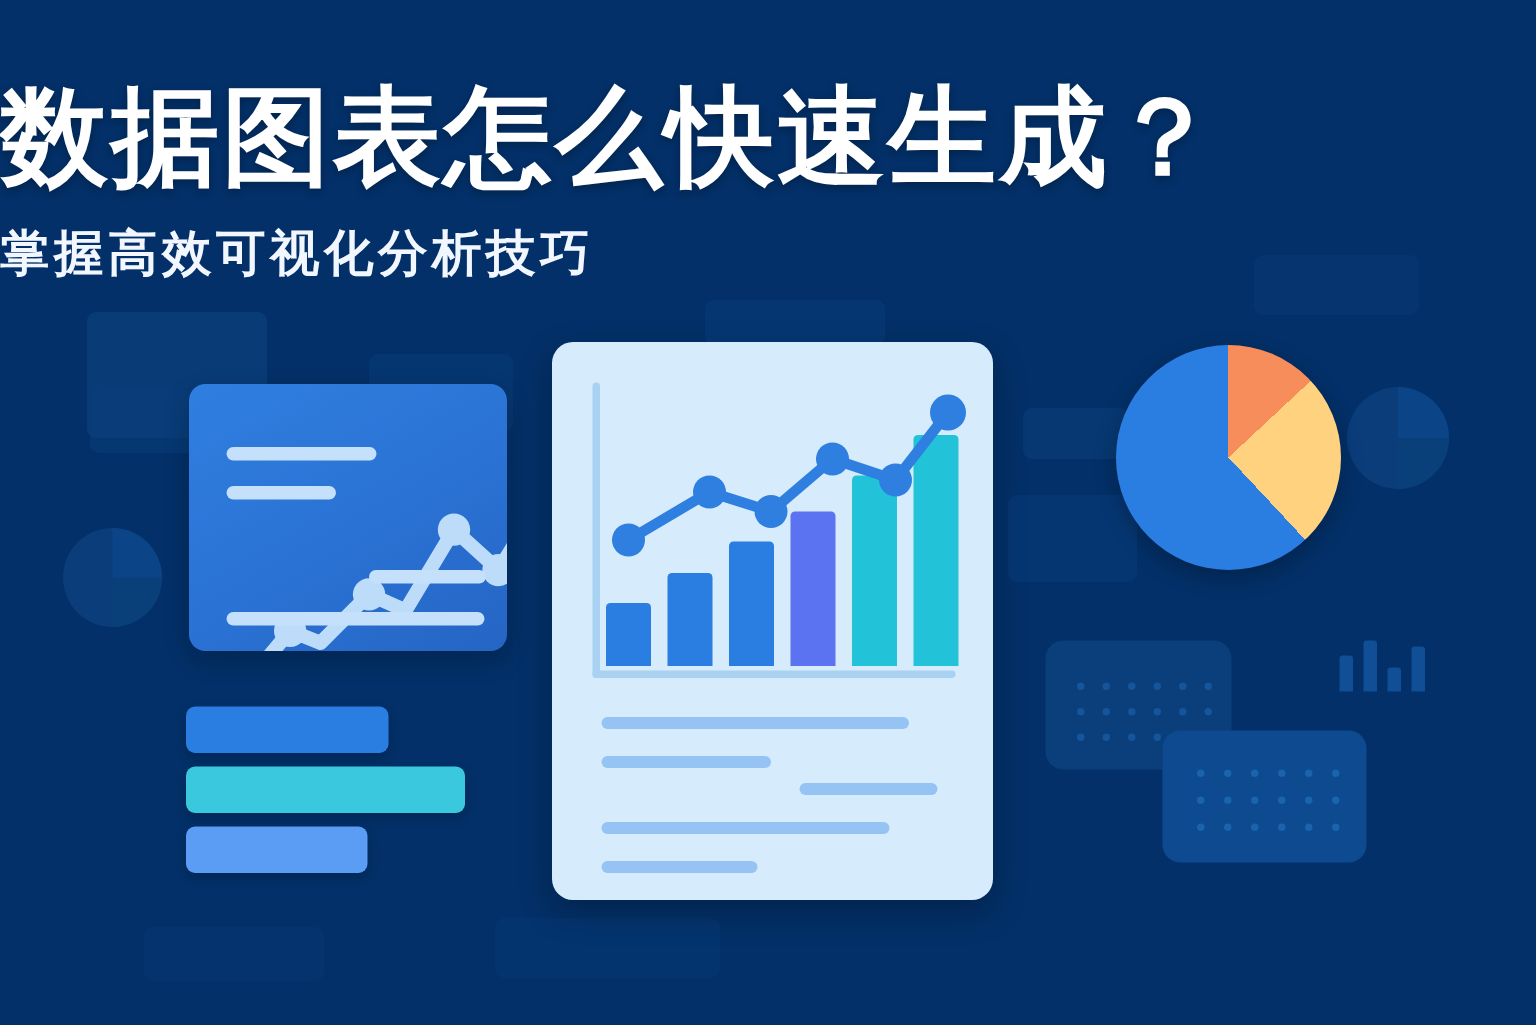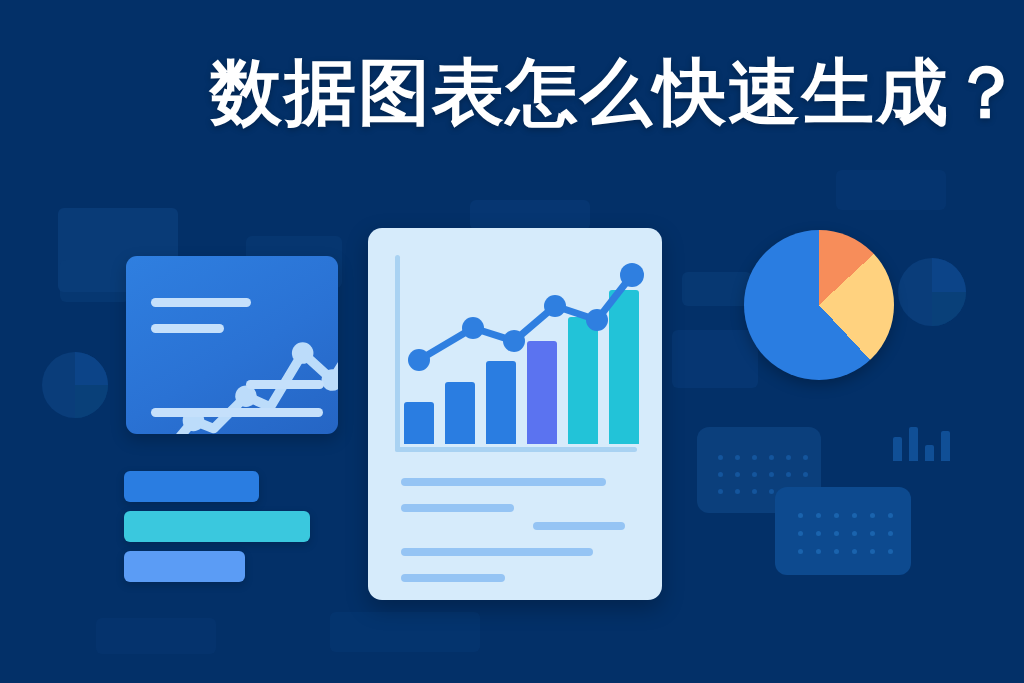--- a/index.html
+++ b/index.html
@@ -24,21 +24,21 @@
     content:""; position:absolute; left:50%; top:50%; width:50%; height:50%;
     background:#094079; border-bottom-right-radius:100%;
   }
   .bg-card { position:absolute; background:#0b3f7c; border-radius:12px; }
   .bg-dots { position:absolute; display:grid; gap:0; }
   .bg-dots i { display:block; width:5px; height:5px; border-radius:50%; background:#14559c; }
   .bg-minibars { position:absolute; display:flex; align-items:flex-end; gap:7px; }
   .bg-minibars i { display:block; width:9px; background:#10४f96; background:#104f96; border-radius:2px 2px 0 0; }
 
   
-  .headline { position:absolute; left:0; right:0; top:52px; text-align:right; z-index:5; }
+  .headline { position:absolute; left:0; right:0; top:52px; text-align:left; z-index:5; }
   .title {
     color:#ffffff;
     font-size:72px;
     font-weight:bold;
     letter-spacing:2px;
     line-height:1.12;
     text-shadow:0 2px 6px rgba(0,0,0,.28);
   }
   .subtitle {
     margin-top:14px;
@@ -154,20 +154,21 @@
         <i style="height:16px"></i>
         <i style="height:30px"></i>
     </div>
     <div class="bg-minibars" style="left:896px;top:425px;height:36px;opacity:0;">
       <i style="height:20px"></i>
     </div>
   </div>
 
   <div class="headline">
     <div class="title">数据图表怎么快速生成？</div>
+    <div class="subtitle">掌握高效可视化分析技巧</div>
   </div>
 
   <div class="left-card">
     <svg class="line-svg" width="212" height="178" viewBox="0 0 212 178">
       <polyline points="22,152 47,122 62,128 86,104 104,112 128,72 150,92 180,44" fill="none" stroke="#bcdcfa" stroke-width="7" stroke-linecap="round" stroke-linejoin="round"></polyline>
       <circle cx="47" cy="122" r="8" fill="#bcdcfa"></circle>
       <circle cx="86" cy="104" r="8" fill="#bcdcfa"></circle>
       <circle cx="128" cy="72" r="8" fill="#bcdcfa"></circle>
       <circle cx="150" cy="92" r="8" fill="#bcdcfa"></circle>
       <circle cx="180" cy="44" r="10" fill="#cfe6fc"></circle>

